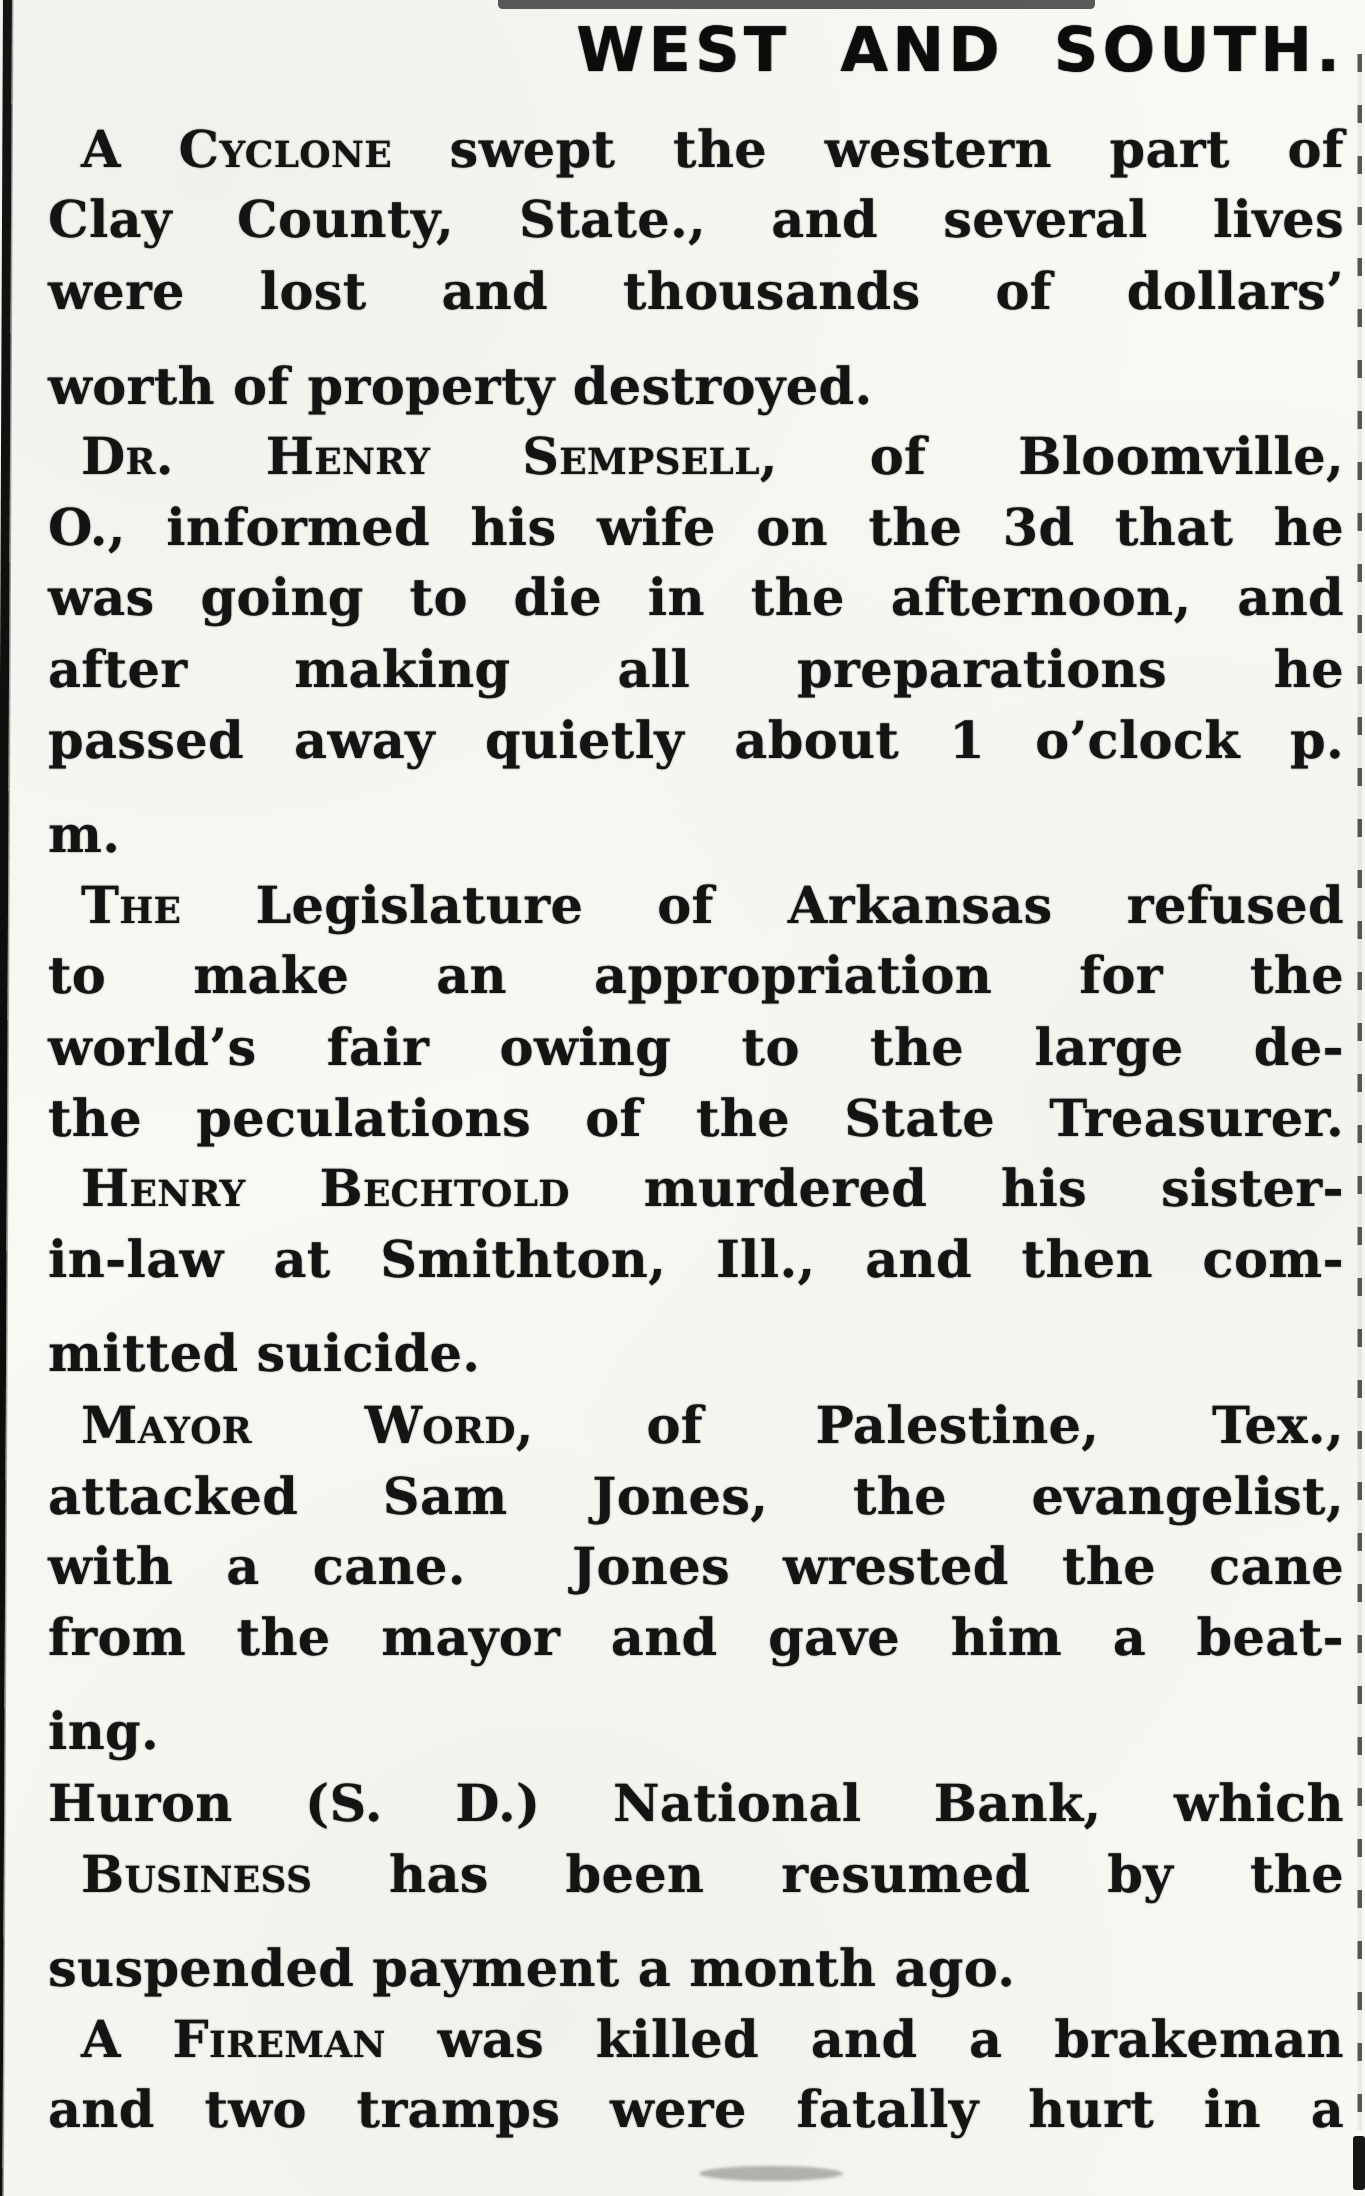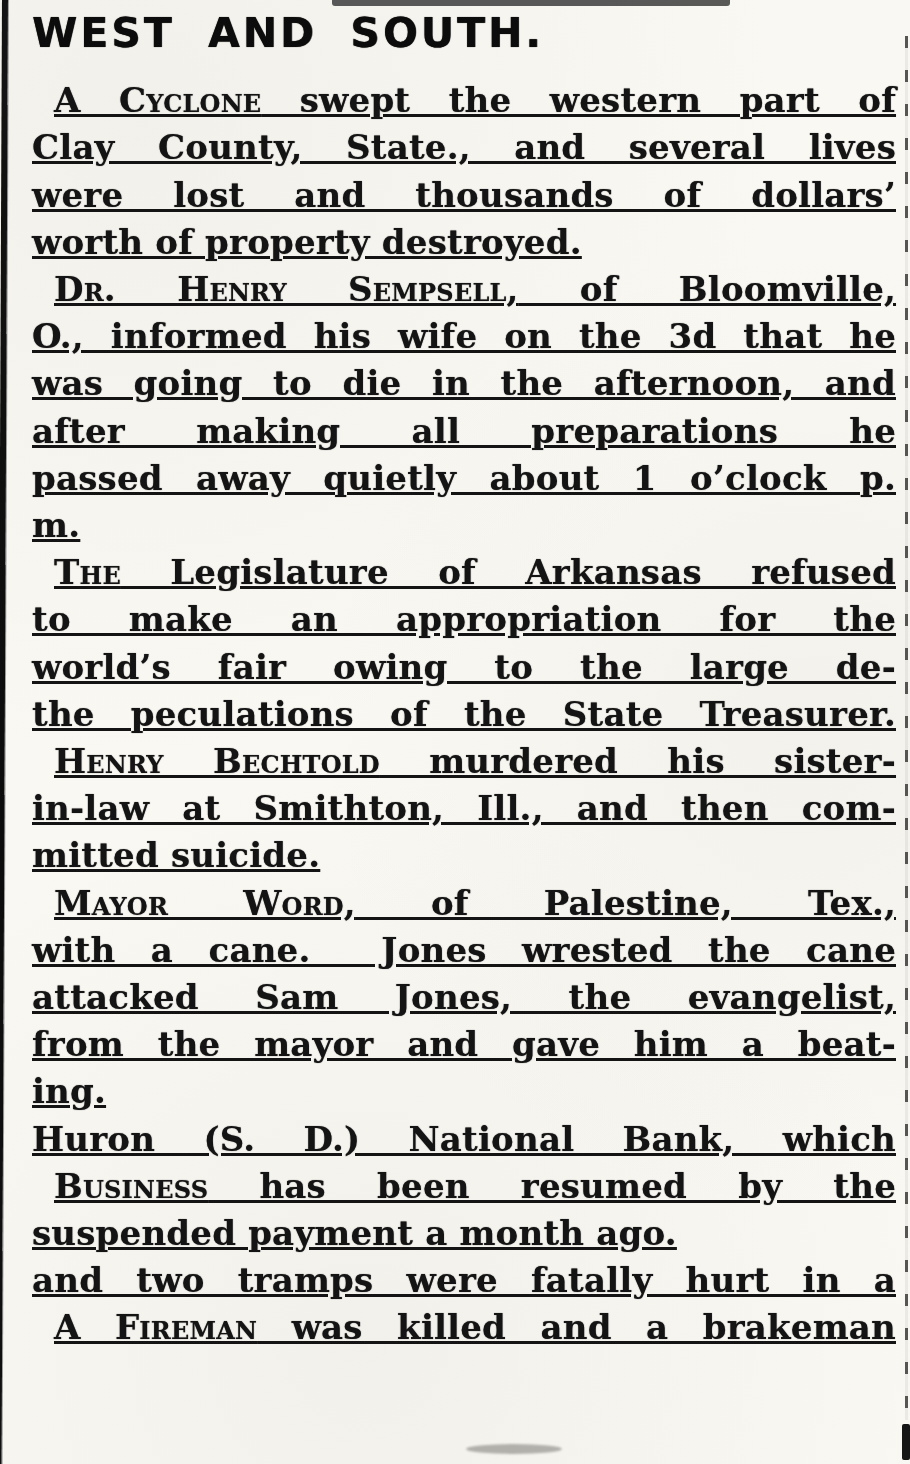--- a/index.html
+++ b/index.html
@@ -37,32 +37,32 @@
   .smudge-bottom{
     position:absolute;left:466px;top:1444px;width:96px;height:10px;
     background:rgba(95,95,90,.45);border-radius:50%;filter:blur(1px);
   }
   .page{
     position:absolute;left:32px;top:10px;width:864px;color:#141414;
   }
   .heading{
     margin:0 0 20px 0;
     font-family:"DejaVu Sans", sans-serif;font-weight:bold;
-    font-size:41px;line-height:1.15;text-align:left;
+    font-size:41px;line-height:1.15;text-align:right;
     letter-spacing:3px;word-spacing:16px;color:#0c0c0c;
     text-shadow:0 0 1px rgba(0,0,0,.8), .6px 0 0 rgba(0,0,0,.55);
   }
   .col-body{
     font-size:34px;font-weight:bold;line-height:47.2px;
     letter-spacing:.2px;
     text-shadow:0 0 1.1px rgba(20,20,20,.65);
   }
   .item{margin:0;}
-  .line{text-align:justify;text-align-last:justify;text-decoration:underline;}
-  .line.end{text-align-last:left;}
+  .line{text-align:justify;text-align-last:justify;}
+  .line.end{text-align-last:left;margin-top:16px;}
   .line.first{text-indent:22px;}
   .lead{font-variant-caps:small-caps;}
   .smeared{
     text-shadow:0 0 2.2px rgba(10,10,10,.95), 0 1.5px 1.5px rgba(20,20,20,.45);
   }
 </style>
 </head>
 <body>
 
 <div class="rule-left"></div>
@@ -100,31 +100,31 @@
     </div>
 
     <div class="item">
       <div class="line first"><span class="lead">Henry Bechtold</span><span> murdered his sister-</span></div>
       <div class="line">in-law at Smithton, Ill., and then com-</div>
       <div class="line end">mitted suicide.</div>
     </div>
 
     <div class="item">
       <div class="line first"><span class="lead">Mayor Word,</span><span> of Palestine, Tex.,</span></div>
+      <div class="line">attacked Sam Jones, the evangelist,</div>
       <div class="line">with a cane.&nbsp; Jones wrested the cane</div>
-      <div class="line">attacked Sam Jones, the evangelist,</div>
       <div class="line">from the mayor and gave him a beat-</div>
       <div class="line end">ing.</div>
     </div>
 
     <div class="item">
       <div class="line">Huron (S. D.) National Bank, which</div>
       <div class="line first"><span class="lead">Business</span><span> has been resumed by the</span></div>
       <div class="line end">suspended payment a month ago.</div>
     </div>
 
     <div class="item">
+      <div class="line first"><span class="lead">A Fireman</span><span> was killed and a brakeman</span></div>
       <div class="line">and two tramps were fatally hurt in a</div>
-      <div class="line first"><span class="lead">A Fireman</span><span> was killed and a brakeman</span></div>
     </div>
 
   </div>
 </div>
 
 </body></html>

